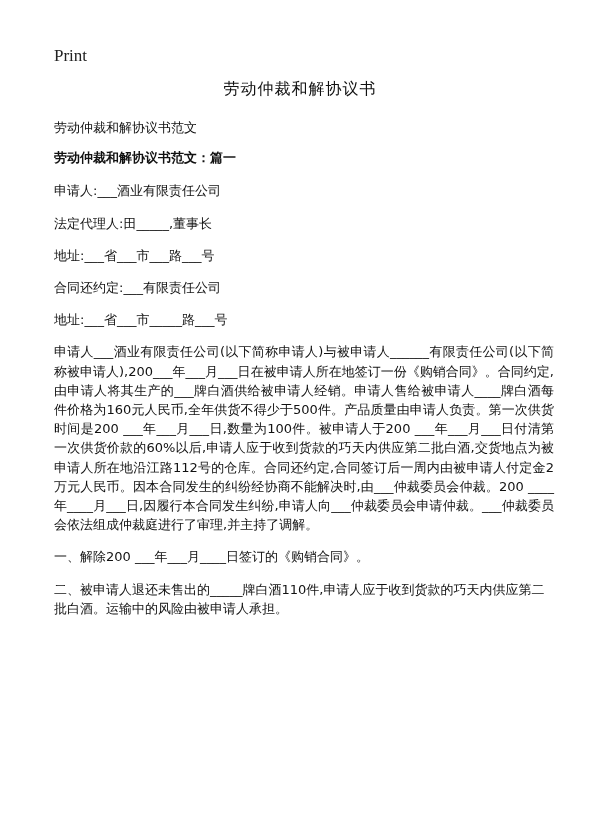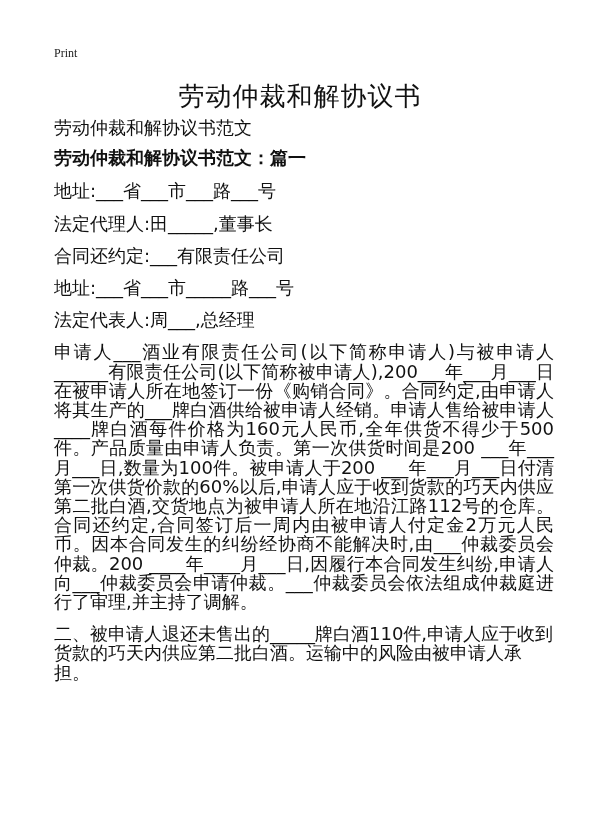--- a/index.html
+++ b/index.html
@@ -4,50 +4,51 @@
 <style>
   html, body { margin: 0; padding: 0; background: #ffffff; }
   body {
     width: 600px; height: 828px; overflow: hidden; position: relative;
     font-family: "DejaVu Sans", "Liberation Sans", sans-serif;
     color: #111;
   }
   .print-label {
     position: absolute; left: 54px; top: 46px;
     font-family: "Liberation Serif", "DejaVu Serif", serif;
-    font-size: 12px; color: #222;
+    font-size: 17px; color: #222;
   }
   .doc-title {
     position: absolute; left: 0; width: 600px; top: 79px;
-    text-align: center; font-size: 26px; letter-spacing: 1px; color: #111;
+    text-align: center; font-size: 16px; letter-spacing: 1px; color: #111;
     margin: 0; font-weight: normal;
   }
   .content {
     position: absolute; left: 54px; top: 118px; width: 500px;
-    font-size: 18px; line-height: 19.2px;
+    font-size: 13px; line-height: 19.2px;
   }
   .content p { margin: 0; }
   .subtitle { margin-bottom: 11px !important; }
   .intro { margin-bottom: 14px !important; }
   .section-heading { font-weight: bold; margin-bottom: 14px !important; }
   .field { margin-bottom: 13px !important; }
   .para { margin-bottom: 13px !important; text-align: justify; }
   .clause { margin-bottom: 13px !important; }
 </style>
 </head>
 <body>
 
 <div class="print-label">Print</div>
 <h1 class="doc-title">劳动仲裁和解协议书</h1>
 
 <div class="content">
   <p class="subtitle">劳动仲裁和解协议书范文</p>
   <p class="section-heading">劳动仲裁和解协议书范文：篇一</p>
 
+  <p class="field">申请人:___酒业有限责任公司</p>
+  <p class="field">法定代理人:田_____,董事长</p>
   <p class="field">地址:___省___市___路___号</p>
-  <p class="field">法定代理人:田_____,董事长</p>
   <p class="field">合同还约定:___有限责任公司</p>
   <p class="field">地址:___省___市_____路___号</p>
-  <p class="field">法定代表人:周___,总经理</p>
 
   <p class="para">申请人___酒业有限责任公司(以下简称申请人)与被申请人______有限责任公司(以下简称被申请人),200___年___月___日在被申请人所在地签订一份《购销合同》。合同约定,由申请人将其生产的___牌白酒供给被申请人经销。申请人售给被申请人____牌白酒每件价格为160元人民币,全年供货不得少于500件。产品质量由申请人负责。第一次供货时间是200 ___年___月___日,数量为100件。被申请人于200 ___年___月___日付清第一次供货价款的60%以后,申请人应于收到货款的巧天内供应第二批白酒,交货地点为被申请人所在地沿江路112号的仓库。合同还约定,合同签订后一周内由被申请人付定金2万元人民币。因本合同发生的纠纷经协商不能解决时,由___仲裁委员会仲裁。200 ____年____月___日,因履行本合同发生纠纷,申请人向___仲裁委员会申请仲裁。___仲裁委员会依法组成仲裁庭进行了审理,并主持了调解。</p>
+  <p class="clause">一、解除200 ___年___月____日签订的《购销合同》。</p>
   <p class="clause">二、被申请人退还未售出的_____牌白酒110件,申请人应于收到货款的巧天内供应第二批白酒。运输中的风险由被申请人承担。</p>
 </div>
 
 </body></html>

